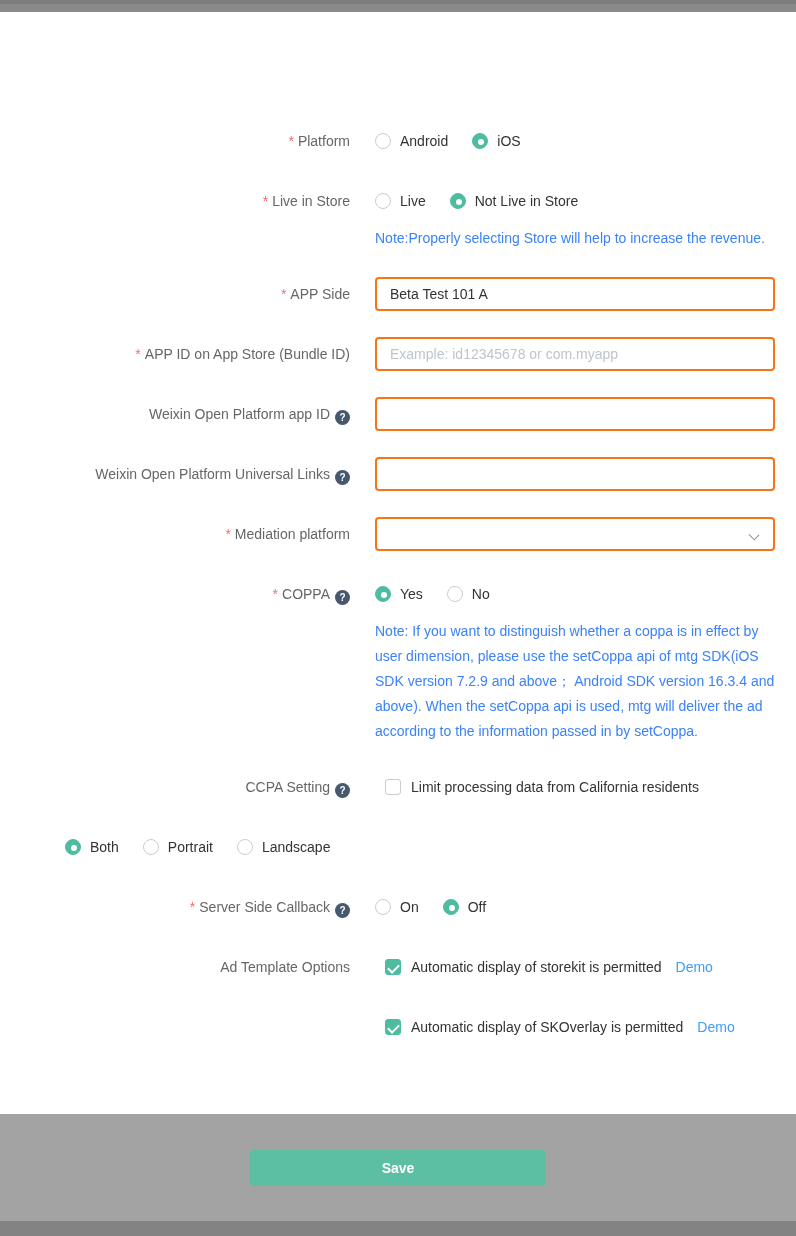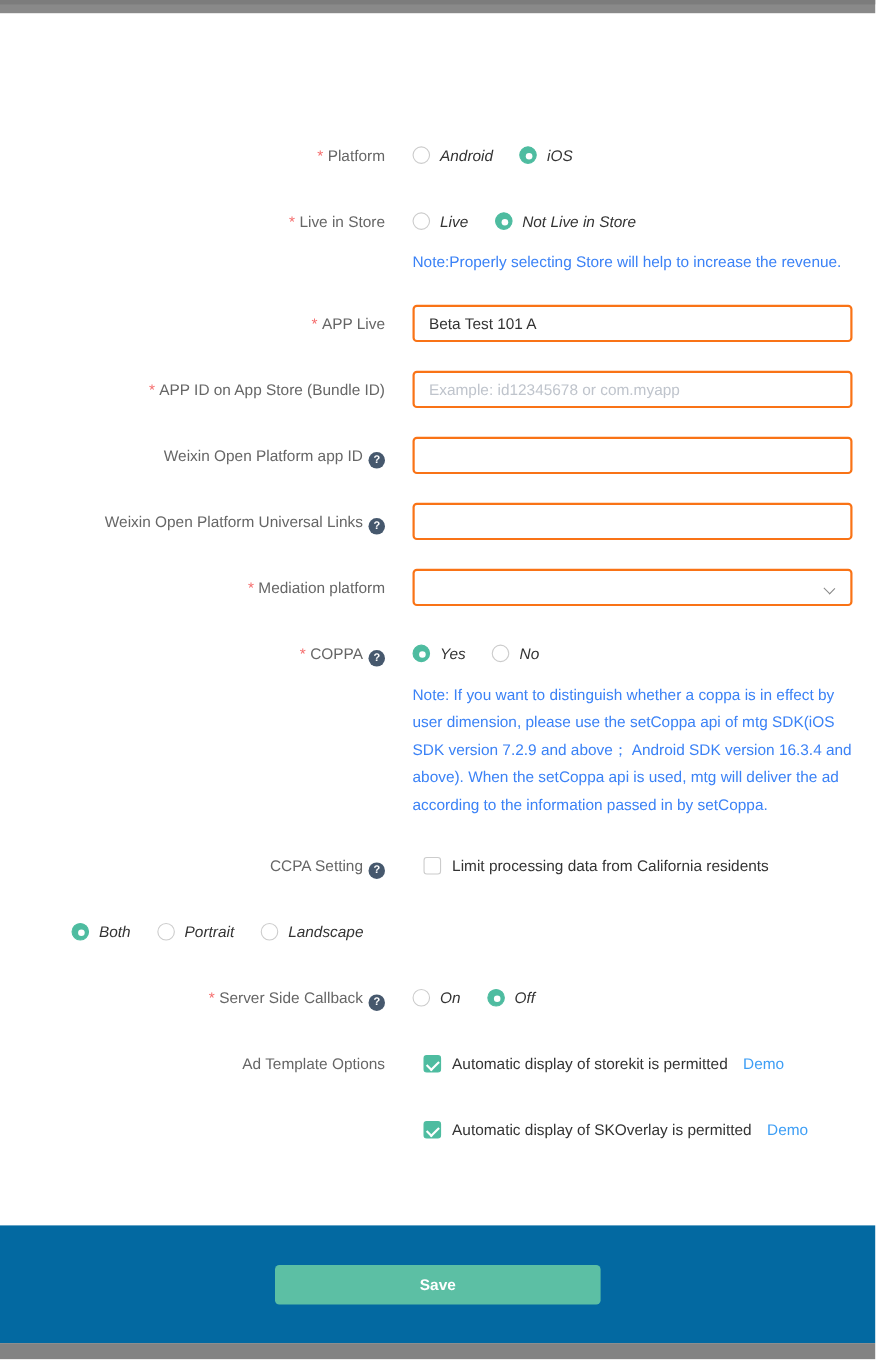--- a/index.html
+++ b/index.html
@@ -54,21 +54,21 @@
   }
   .text-input::placeholder { color:#bfc4cc; }
   .select-box { position:relative; cursor:pointer; }
   .chevron {
     position:absolute; right:15px; top:12px; width:8px; height:8px;
     border-right:1.5px solid #888; border-bottom:1.5px solid #888;
     transform:rotate(45deg) scaleY(0.9); transform-origin:center;
   }
 
   
-  .radio { display:inline-flex; align-items:center; margin-right:24px; cursor:pointer;font-style:italic; }
+  .radio { display:inline-flex; align-items:center; margin-right:24px; cursor:pointer; }
   .radio:last-child { margin-right:0; }
   .radio-circle {
     width:16px; height:16px; border-radius:50%; background:#fff;
     border:1px solid #ccc; margin-right:9px; position:relative; flex:none;
   }
   .radio.checked .radio-circle { background:#4ebca0; border-color:#4ebca0; }
   .radio.checked .radio-circle::after {
     content:""; position:absolute; left:5px; top:5px; width:6px; height:6px;
     border-radius:50%; background:#fff;
   }
@@ -88,21 +88,21 @@
   }
   .checkbox-text { font-size:14px; color:#333; }
 
   .note-text {
     color:#3b82f6; font-size:14px; line-height:25px; margin-top:8px;
   }
   .demo-link { color:#3d9ef5; font-size:14px; margin-left:14px; cursor:pointer; text-decoration:none; }
 
   .modal-footer {
     position:absolute; bottom:15px; left:0; width:100%; height:107px;
-    background:#0369a1; display:flex; align-items:center; justify-content:center;
+    background:#a3a3a3; display:flex; align-items:center; justify-content:center;
   }
   .save-btn {
     width:296px; height:36px; background:#5cbfa4; border:none; border-radius:4px;
     color:#fff; font-size:14px; font-weight:600; cursor:pointer;
     font-family:"Liberation Sans", sans-serif;
   }
 </style>
 </head>
 <body>
 
@@ -139,21 +139,21 @@
           <span class="radio checked">
               <span class="radio-circle"></span>
               <span class="radio-text">Not Live in Store</span>
             </span>
         </div>
         <div class="note-text">Note:Properly selecting Store will help to increase the revenue.</div>
       </div>
     </div>
 
     <div class="form-row">
-      <div class="row-label"><span class="req">*</span><span>APP Live</span></div>
+      <div class="row-label"><span class="req">*</span><span>APP Side</span></div>
       <div class="row-control">
         <input class="text-input" type="text" value="Beta Test 101 A" style="">
       </div>
     </div>
 
     <div class="form-row">
       <div class="row-label"><span class="req">*</span><span>APP ID on App Store (Bundle ID)</span></div>
       <div class="row-control">
         <input class="text-input" type="text" placeholder="Example: id12345678 or com.myapp" style="">
       </div>

